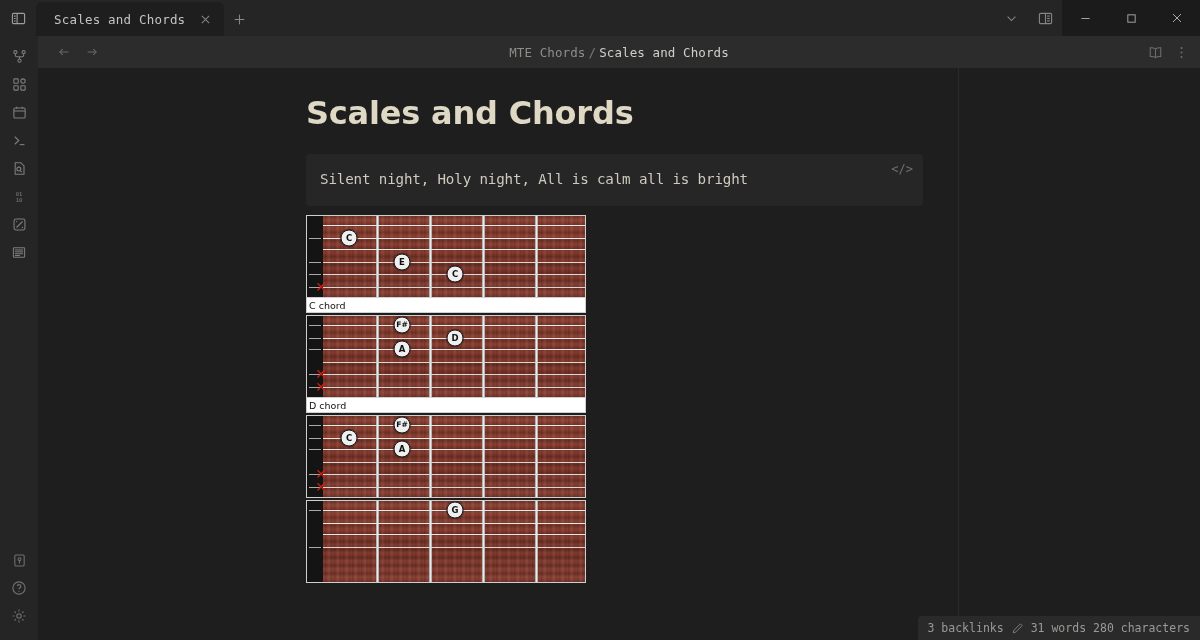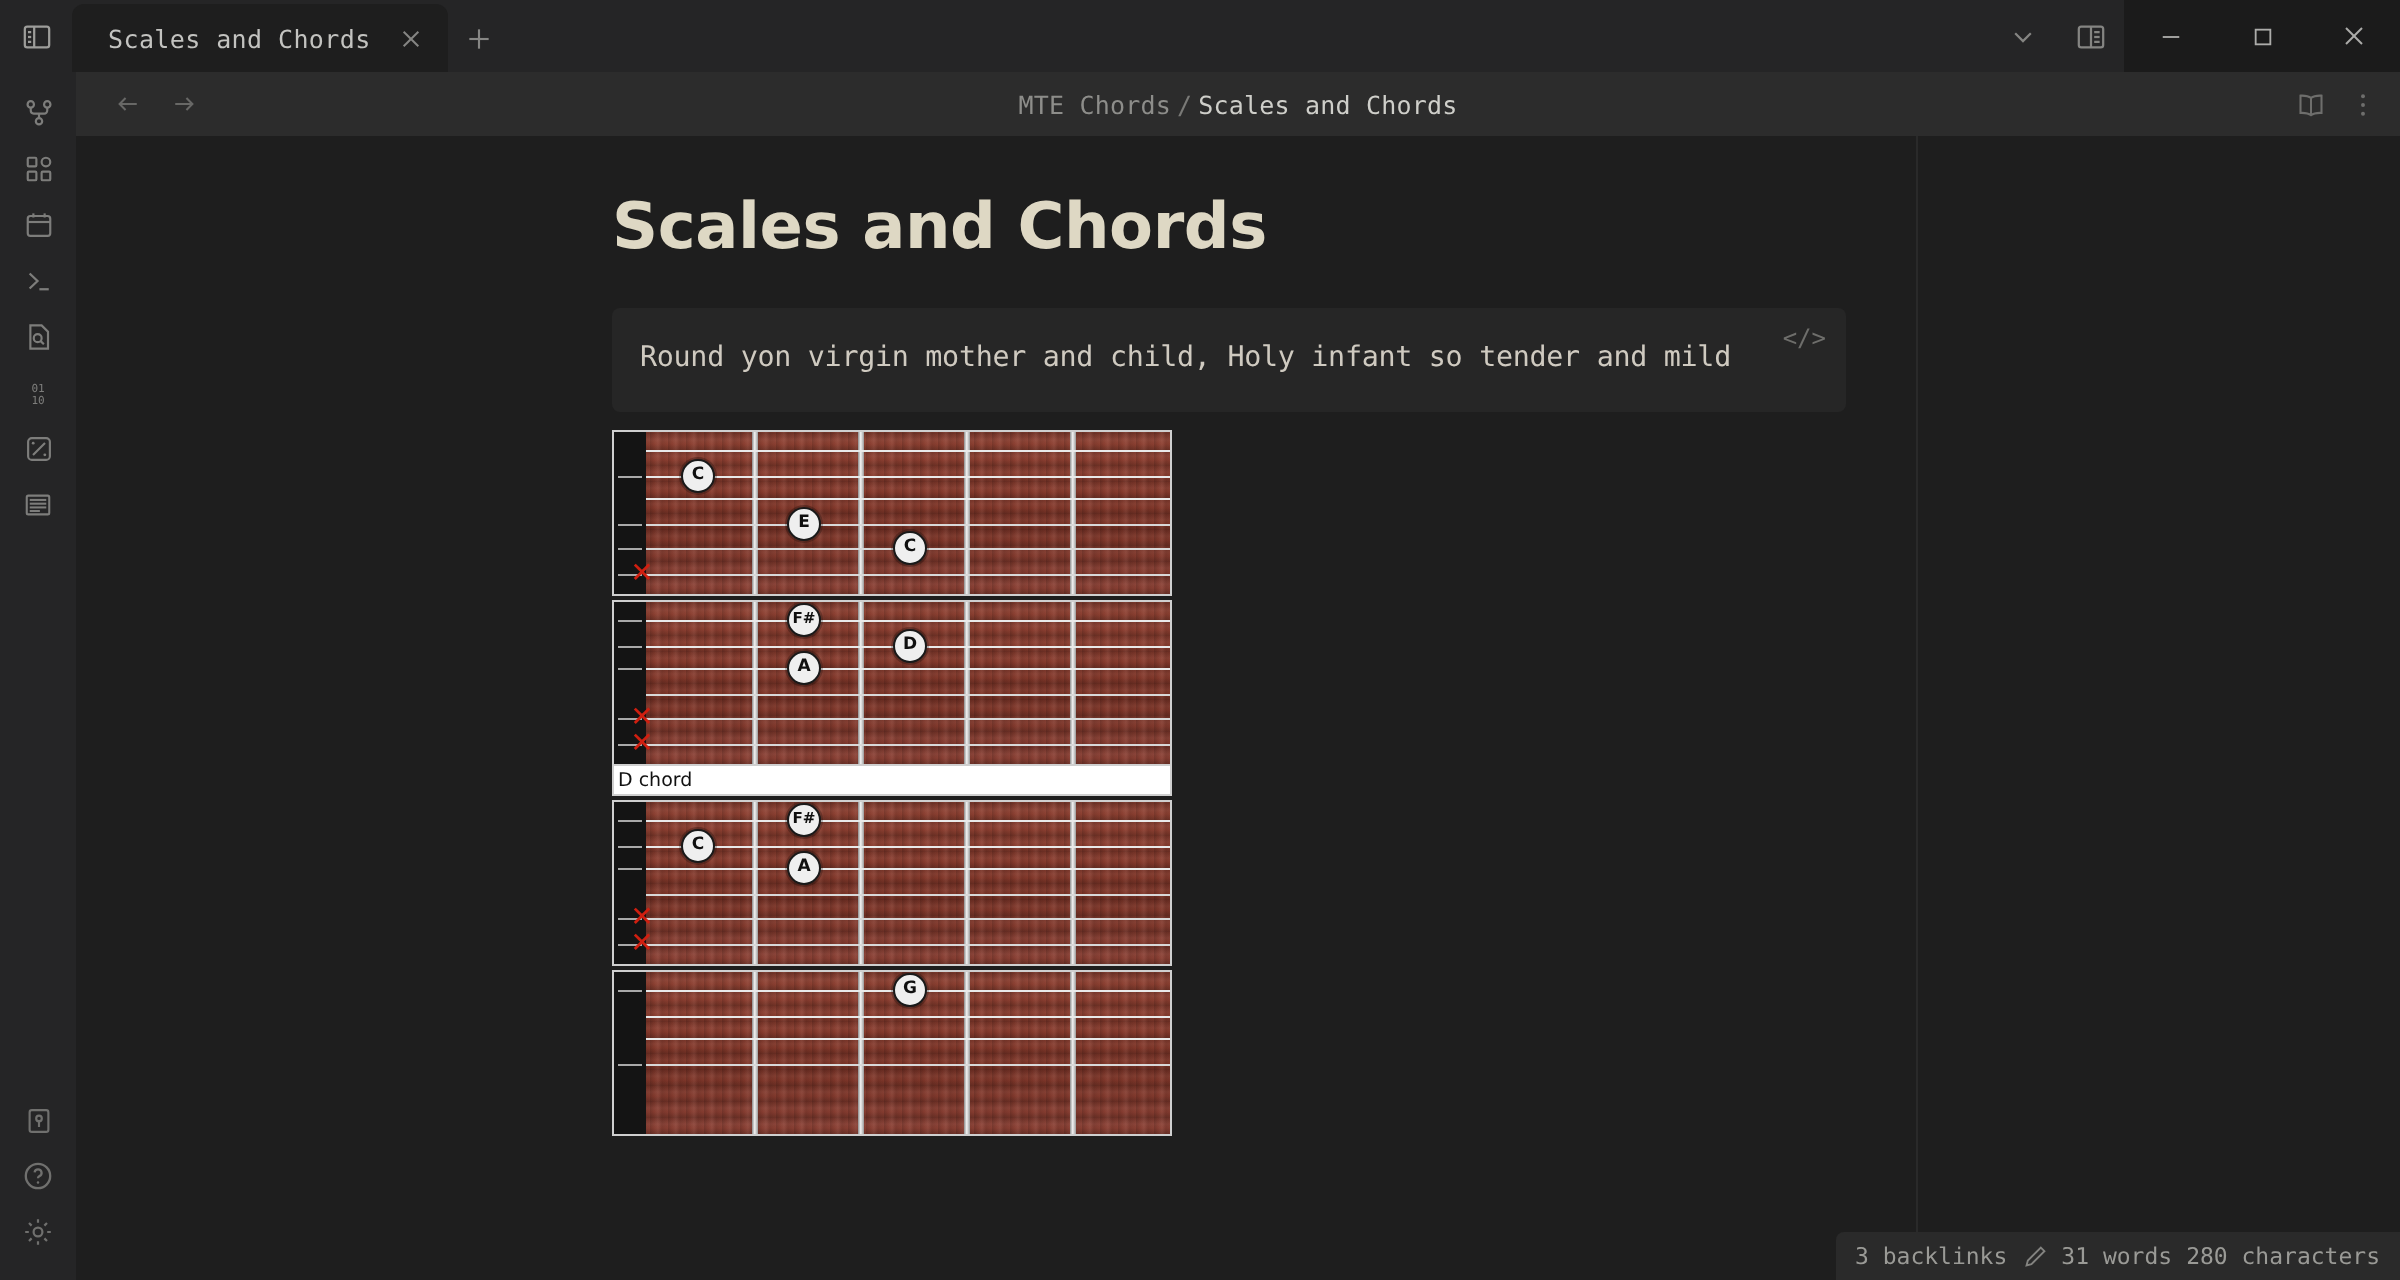--- a/index.html
+++ b/index.html
@@ -371,21 +371,21 @@
   </div>
 </div>
 
 <div class="editor">
   <div class="doc">
 
     <h1 class="page-title">Scales and Chords</h1>
 
     <div class="codeblock">
       <div class="code-icon">&lt;/&gt;</div>
-      <div class="code-line wrap">Round yon virgin mother and child, Holy infant so tender and mild</div>
+      <div class="code-line">Silent night, Holy night, All is calm all is bright</div>
     </div>
 
     <div id="diagrams">
         <div class="fret-wrap">
           <div class="fret-img">
             <div class="nut"></div>
             <div class="fretwire" style="left: 69px;"></div>
             <div class="fretwire" style="left: 122px;"></div>
             <div class="fretwire" style="left: 175px;"></div>
             <div class="fretwire" style="left: 228px;"></div>
@@ -411,20 +411,21 @@
             </div>
             <div class="string" style="top: 71px;">
               <div class="sline" style="height: 1.8px; background: rgb(216, 216, 216);"></div>
               <div class="stick"></div>
               <div class="mute-x">✕</div>
             </div>
             <div class="note" style="left: 42px; top: 22px;">C</div>
             <div class="note" style="left: 95px; top: 46px;">E</div>
             <div class="note" style="left: 148px; top: 58.5px;">C</div>
           </div>
+          <div class="fret-caption">C chord</div>
         </div>
         <div class="fret-wrap">
           <div class="fret-img">
             <div class="nut"></div>
             <div class="fretwire" style="left: 69px;"></div>
             <div class="fretwire" style="left: 122px;"></div>
             <div class="fretwire" style="left: 175px;"></div>
             <div class="fretwire" style="left: 228px;"></div>
             <div class="string" style="top: 9px;">
               <div class="sline" style="height: 1px; background: rgb(233, 233, 233);"></div>

